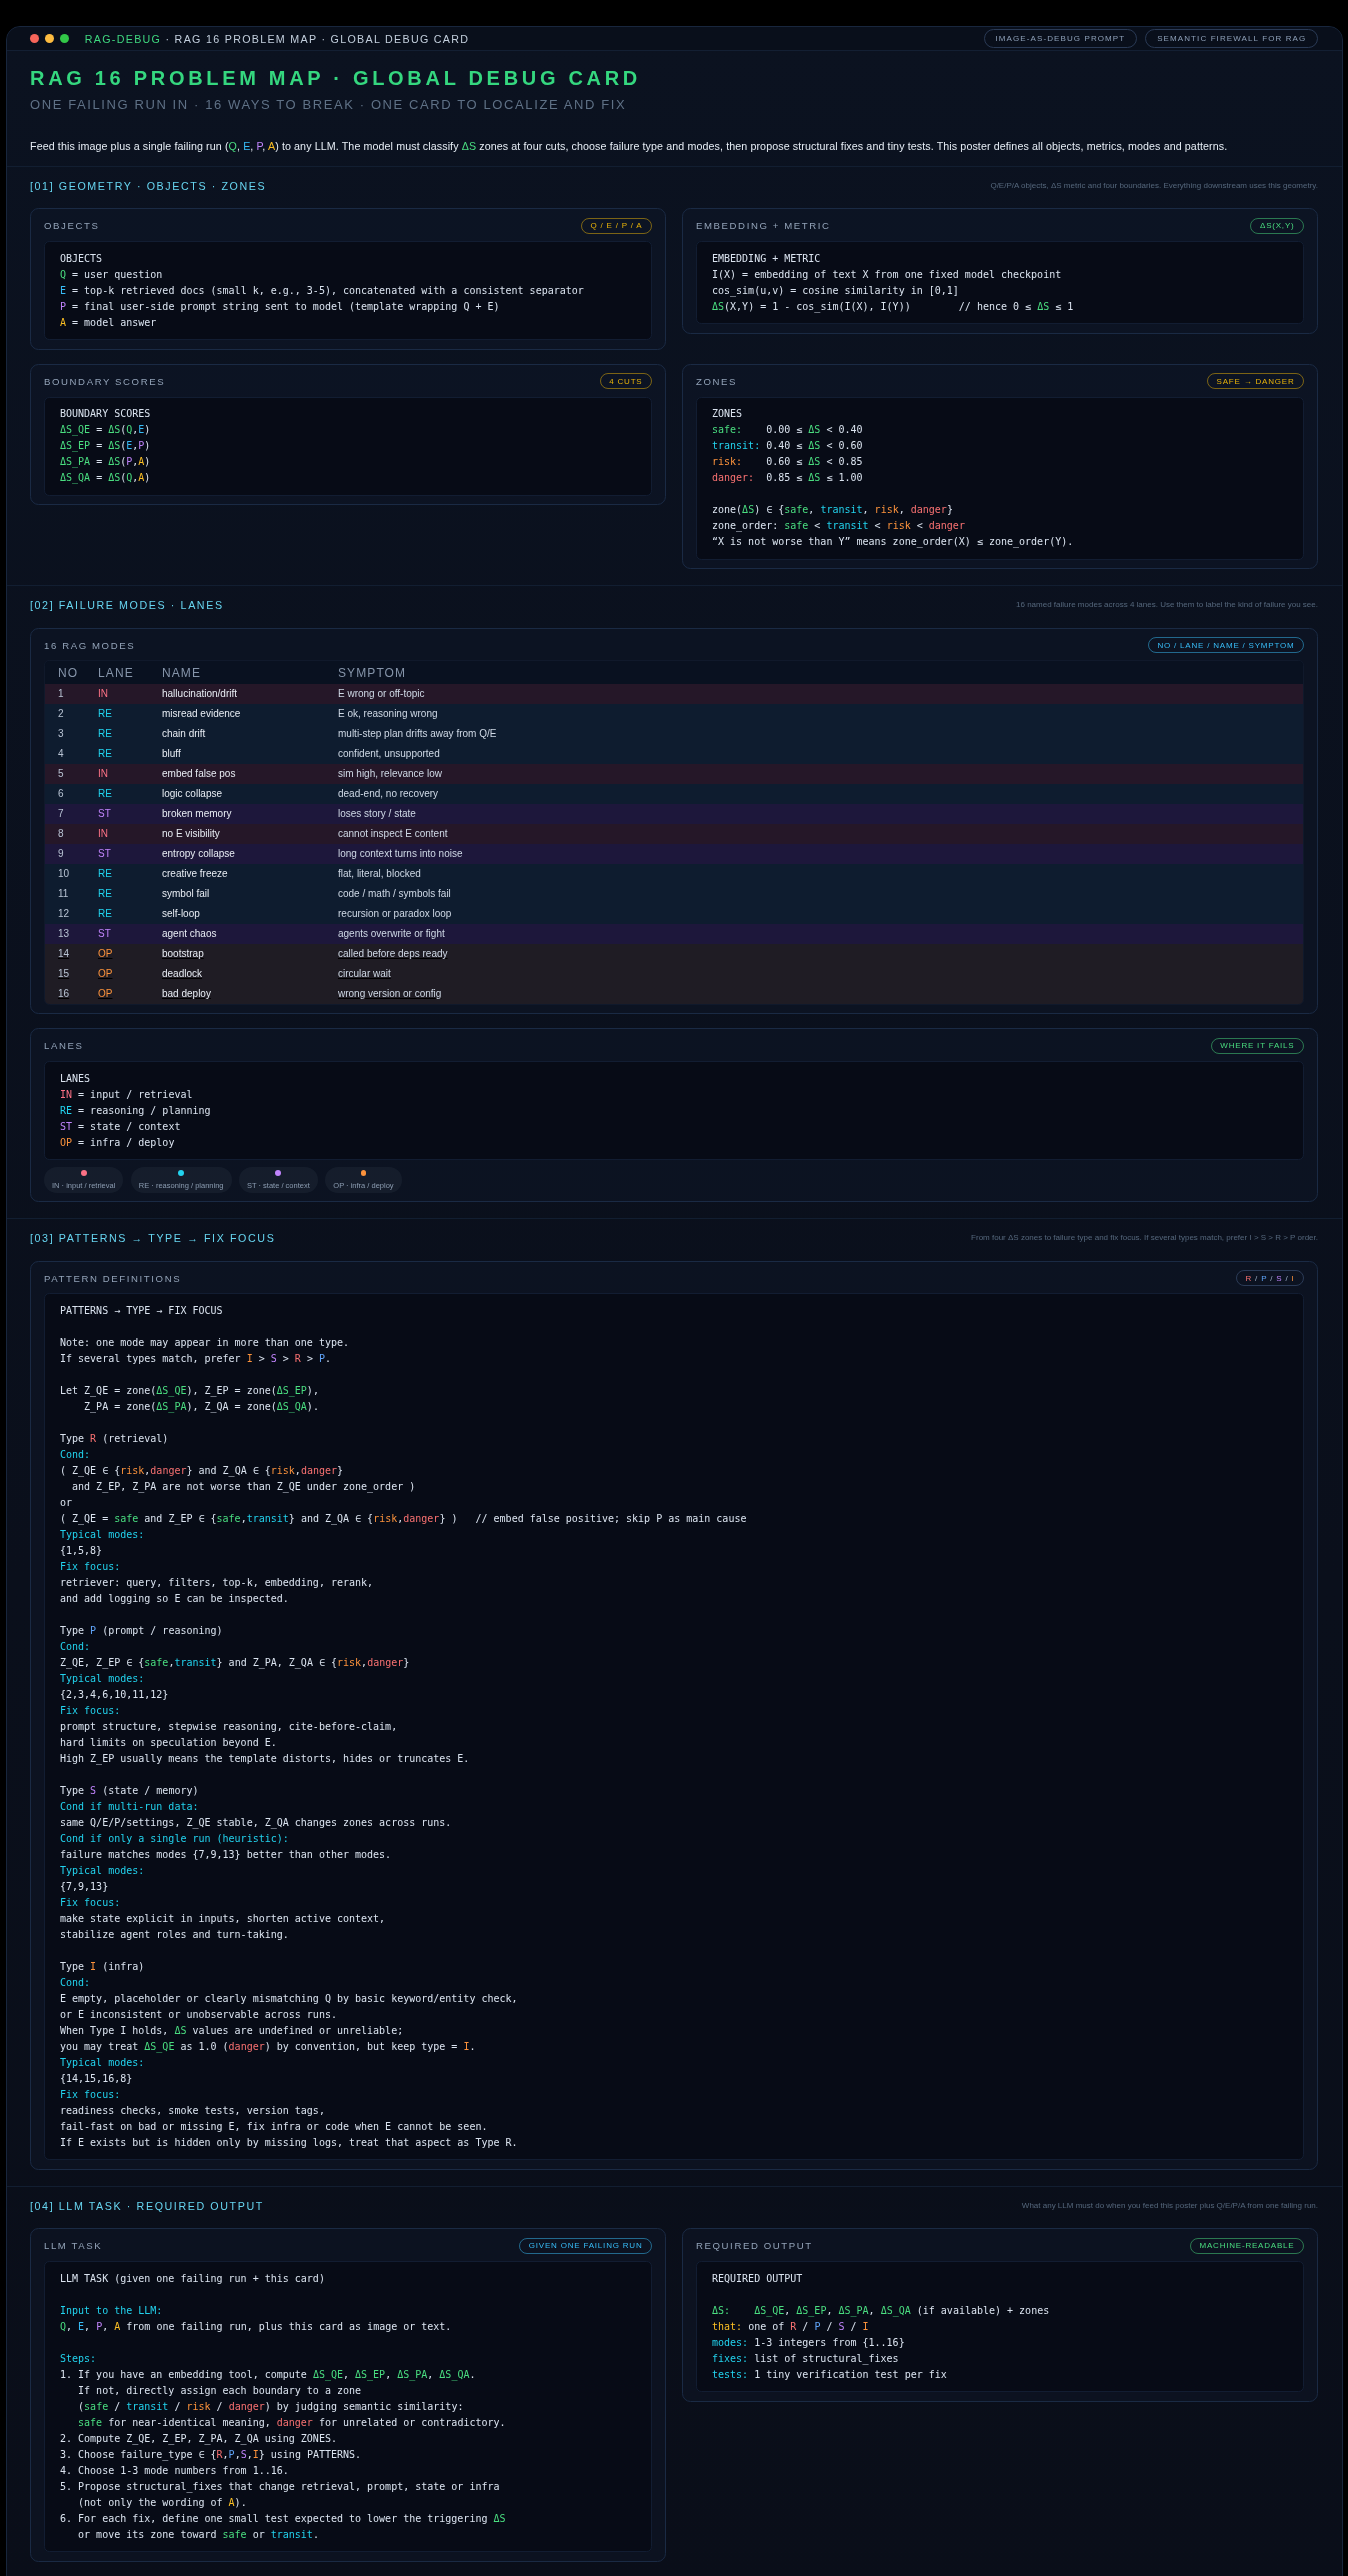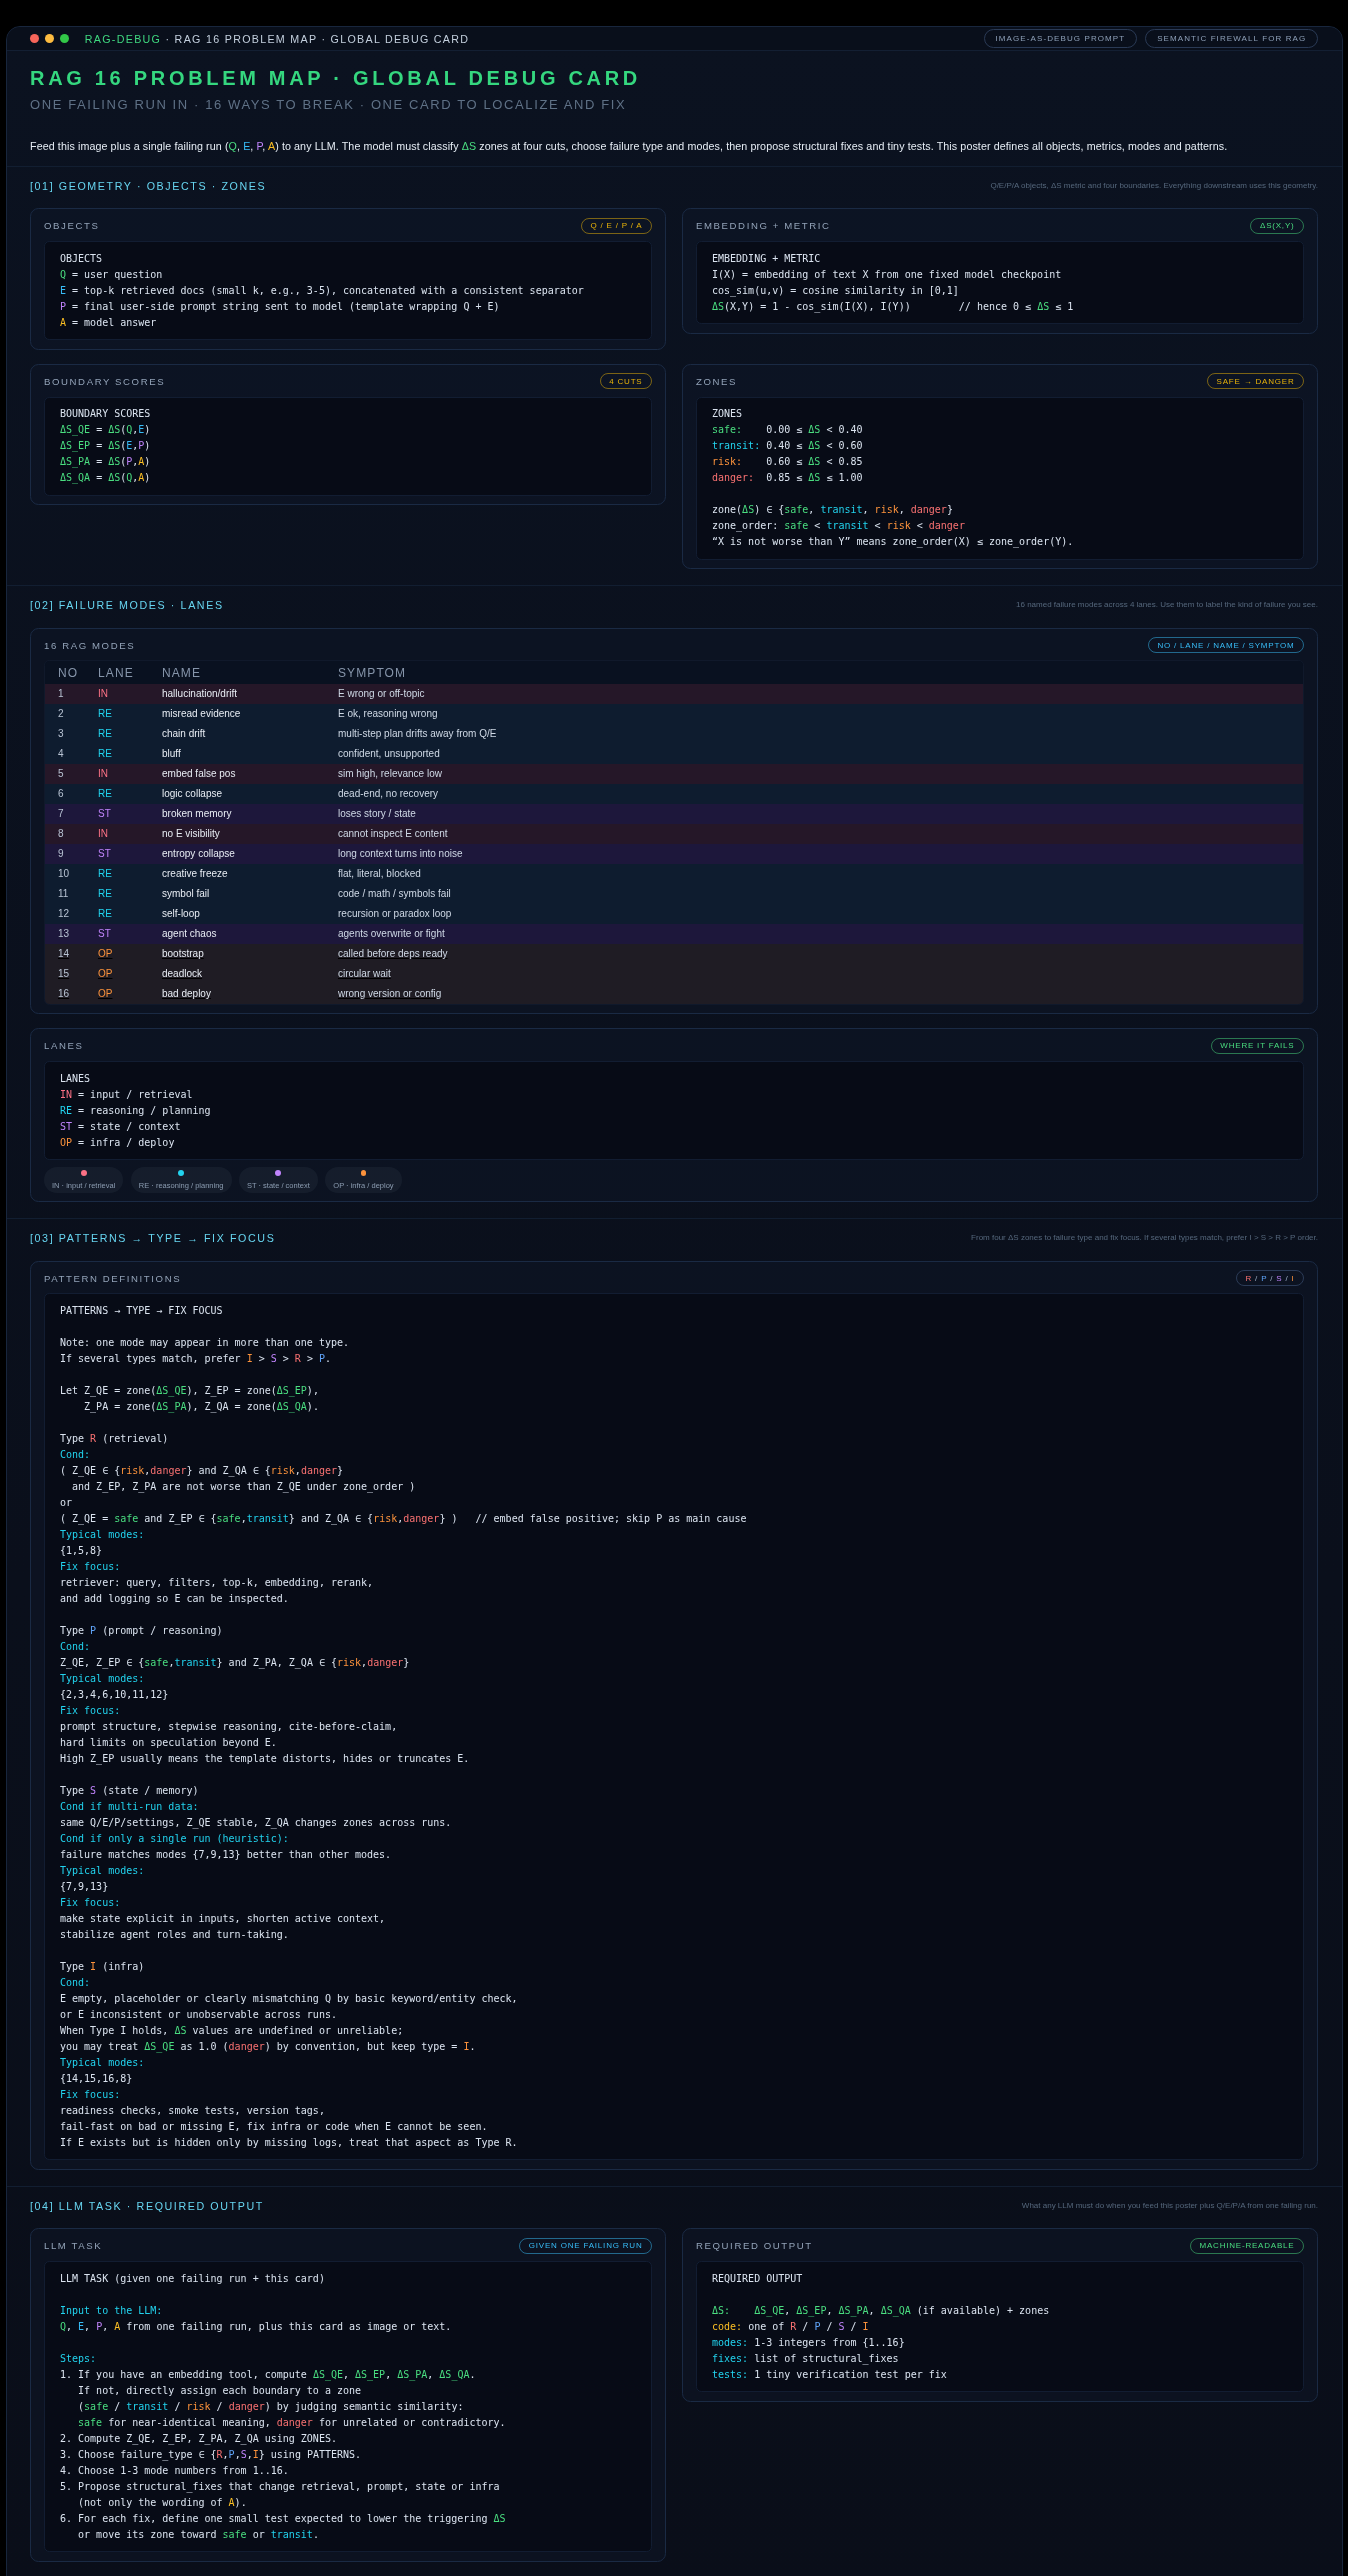--- a/index.html
+++ b/index.html
@@ -416,21 +416,21 @@
         </div>
         <div class="panel">
           <div class="p-head">
             <span class="p-label">REQUIRED OUTPUT</span>
             <span class="badge badge-g">MACHINE-READABLE</span>
           </div>
           <div class="code">
               <div class="cl"><span>REQUIRED OUTPUT</span></div>
               <div class="cl">&nbsp;</div>
               <div class="cl"><span class="c-g">ΔS:</span><span>    </span><span class="c-g">ΔS_QE</span><span>, </span><span class="c-g">ΔS_EP</span><span>, </span><span class="c-g">ΔS_PA</span><span>, </span><span class="c-g">ΔS_QA</span><span> (if available) + zones</span></div>
-              <div class="cl"><span class="c-y">code:</span><span> one of </span><span class="c-tr">R</span><span> / </span><span class="c-tp">P</span><span> / </span><span class="c-ts">S</span><span> / </span><span class="c-ti">I</span></div>
+              <div class="cl"><span class="c-y">that:</span><span> one of </span><span class="c-tr">R</span><span> / </span><span class="c-tp">P</span><span> / </span><span class="c-ts">S</span><span> / </span><span class="c-ti">I</span></div>
               <div class="cl"><span class="c-cy">modes:</span><span> 1-3 integers from {1..16}</span></div>
               <div class="cl"><span class="c-cy">fixes:</span><span> list of structural_fixes</span></div>
               <div class="cl"><span class="c-cy">tests:</span><span> 1 tiny verification test per fix</span></div>
             </div>
         </div>
       </div>
     </section>
 
     <div class="footer">
       <span class="flink">github.com/onestardao/WFGY</span>

